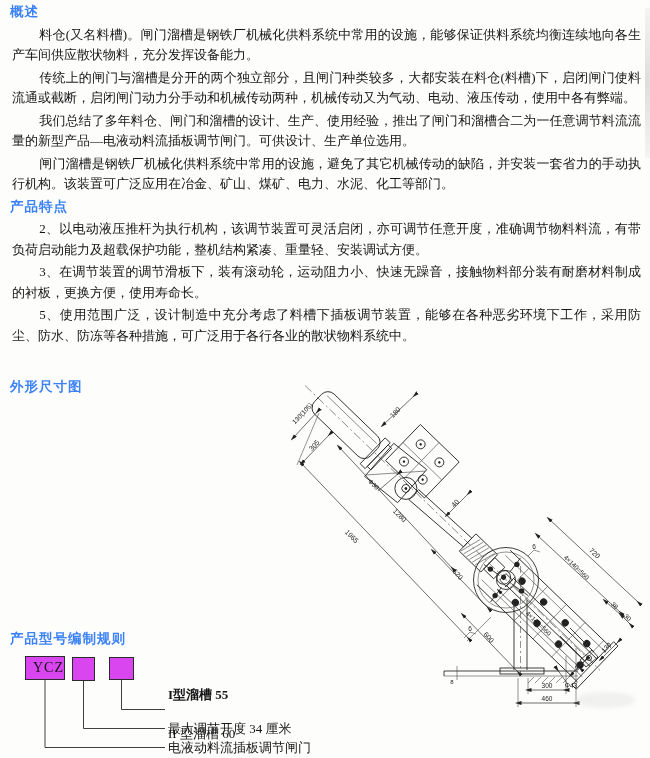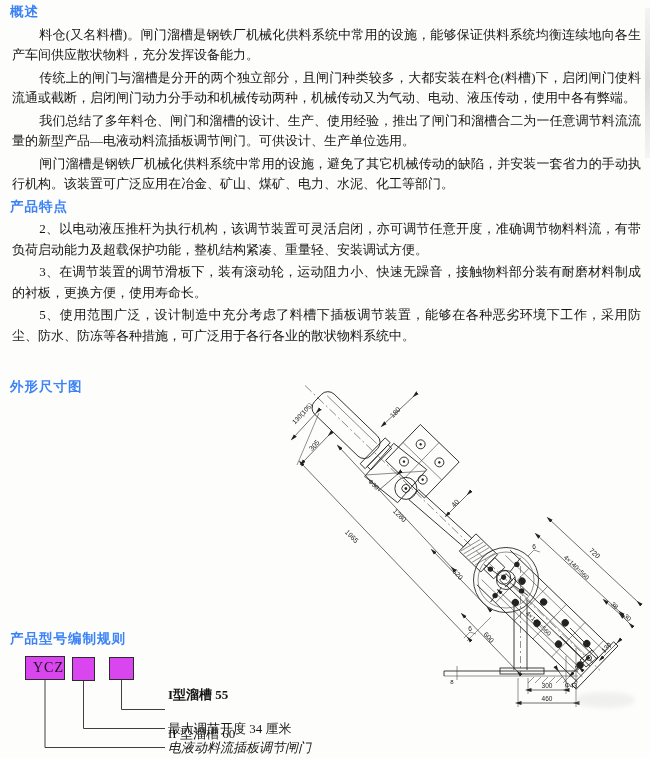--- a/index.html
+++ b/index.html
@@ -212,16 +212,16 @@
 
 <svg class="dwg" viewBox="0 0 650 758" aria-hidden="true">
   <polyline class="ln" points="45,680 45,747.5 165,747.5"></polyline>
   <polyline class="ln" points="83.5,681 83.5,728.5 165,728.5"></polyline>
   <polyline class="ln" points="121.5,680 121.5,709.5 165,709.5"></polyline>
 </svg>
 
 <div class="leg" style="top:687px;font-weight:bold;">I型溜槽 55</div>
 <div class="leg" style="top:702px;margin-top:24px;">II 型溜槽 60</div>
 <div class="leg" style="top:721px;">最大调节开度 34 厘米</div>
-<div class="leg" style="top:740px;font-style:italic;">电液动料流插板调节闸门</div>
+<div class="leg" style="top:740px;">电液动料流插板调节闸门</div>
 
 <div class="artifact" style="right:0;top:8px;width:5px;height:150px;background:linear-gradient(#eee,#c9c9c9,#efefef);opacity:.6;"></div>
 <div class="artifact" style="left:575px;top:692px;width:60px;height:16px;background:#d9d9d6;border-radius:50%;opacity:.35;filter:blur(2px);"></div>
 
 </body></html>

